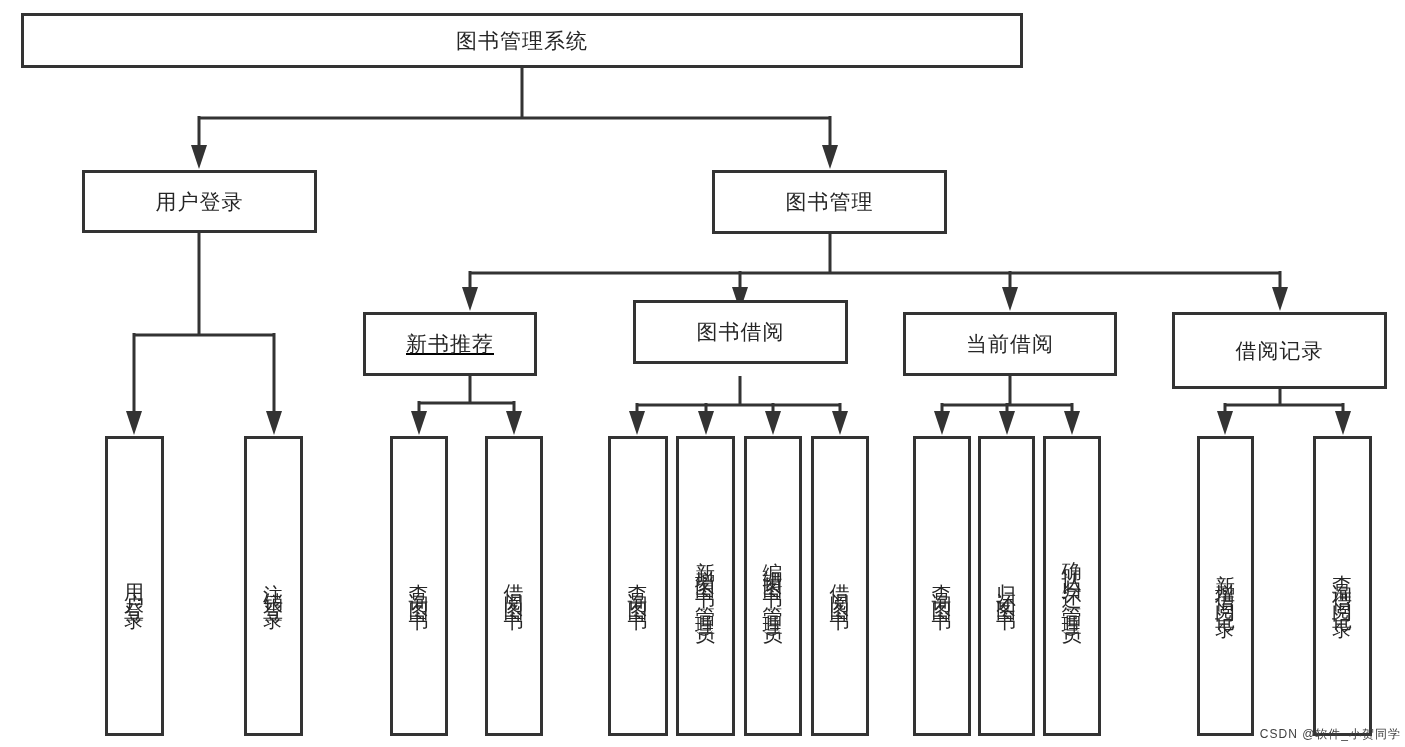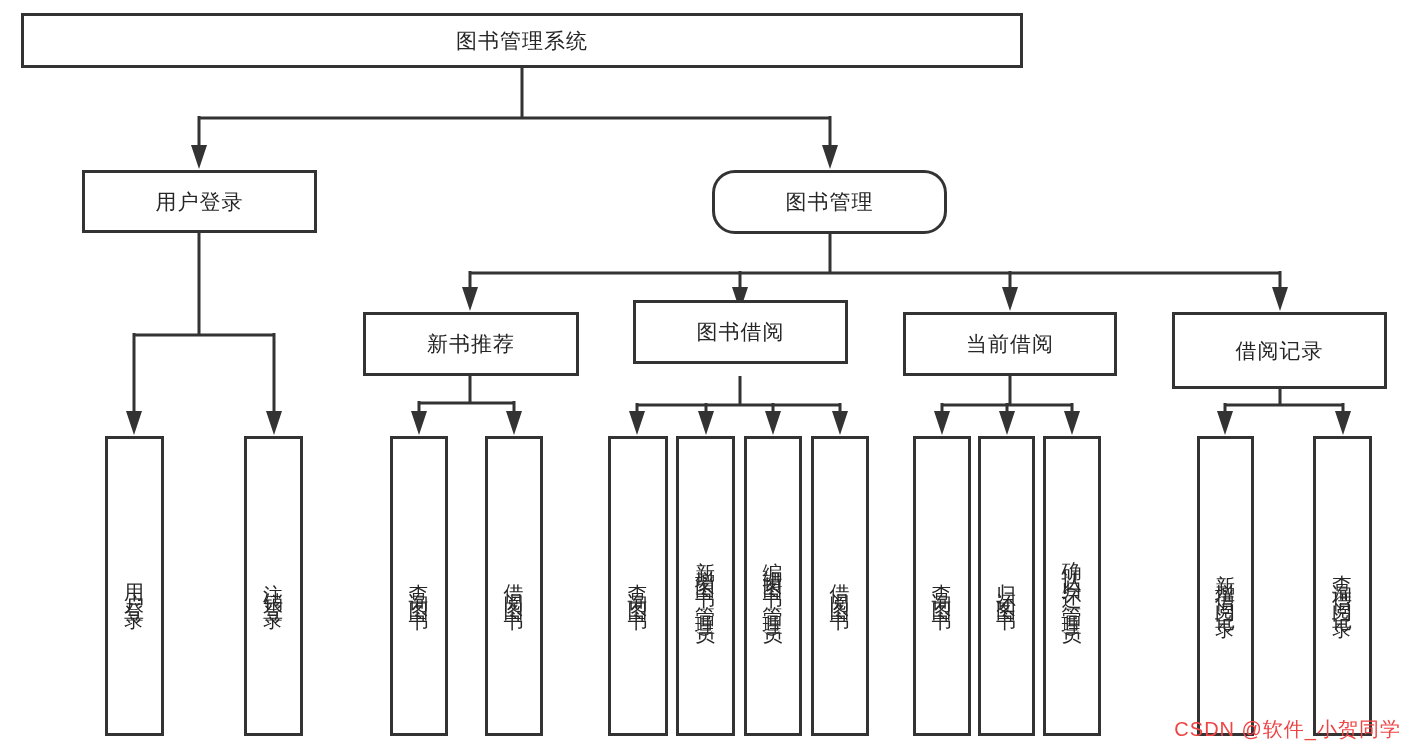--- a/index.html
+++ b/index.html
@@ -46,22 +46,22 @@
     text-orientation: mixed;
     font-size: 20px;
     letter-spacing: 9px;
     color: #262626;
     line-height: 1;
   }
   .watermark {
     position: absolute;
     right: 4px;
     bottom: 4px;
-    font-size: 20px;
-    color: #ef4444;
+    font-size: 12px;
+    color: #404040;
     letter-spacing: 1px;
     z-index: 3;
     white-space: nowrap;
   }
 </style>
 </head>
 <body>
 
 <div class="canvas">
 
@@ -123,25 +123,25 @@
     </g>
   </svg>
 
   <div class="box" style="left:21px; top:13px; width:1002px; height:55px;">
     <span class="h-label">图书管理系统</span>
   </div>
 
   <div class="box" style="left:82px; top:170px; width:235px; height:63px;">
     <span class="h-label">用户登录</span>
   </div>
-  <div class="box" style="left:712px; top:170px; width:235px; height:64px;border-radius:23px;">
+  <div class="box" style="left:712px; top:170px; width:235px; height:64px;">
     <span class="h-label">图书管理</span>
   </div>
 
-  <div class="box" style="left:363px; top:312px; width:216px; height:64px;">
+  <div class="box" style="left:363px; top:312px; width:174px; height:64px;text-decoration:underline;">
     <span class="h-label">新书推荐</span>
   </div>
   <div class="box" style="left:633px; top:300px; width:215px; height:64px;">
     <span class="h-label">图书借阅</span>
   </div>
   <div class="box" style="left:903px; top:312px; width:214px; height:64px;font-family:Liberation Serif, serif;">
     <span class="h-label">当前借阅</span>
   </div>
   <div class="box" style="left:1172px; top:312px; width:215px; height:77px;">
     <span class="h-label">借阅记录</span>

